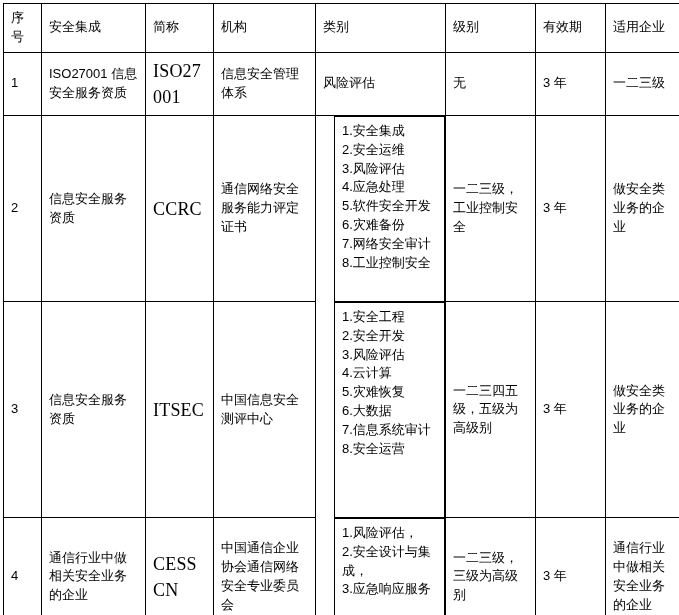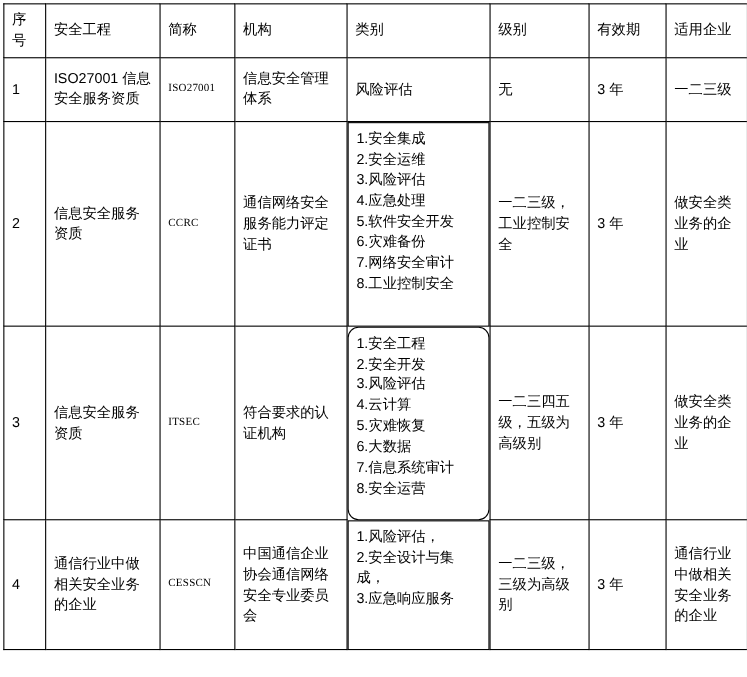--- a/index.html
+++ b/index.html
@@ -54,55 +54,56 @@
   td.idx {
     text-align: center;
     vertical-align: middle;
   }
   td.center-mid {
     vertical-align: middle;
   }
   .cell-lines {
     display: block;
     white-space: pre-line;
+    margin-left: 18px;
   }
   .mono-abbr {
     font-family: "Liberation Serif", "DejaVu Serif", serif;
-    font-size: 10px;
+    font-size: 18px;
     letter-spacing: 0.2px;
   }
   .valid {
     white-space: nowrap;
   }
   
   tr.r-head td { height: 36px; }
   tr.r1 td { height: 58px; }
   tr.r2 td { height: 186px; }
-  tr.r3 td { height: 176px; border-radius: 10px; }
+  tr.r3 td { height: 216px; }
   tr.r4 td { height: 118px; }
 </style>
 </head>
 <body>
 
 <div class="sheet">
   <table class="qual-table">
     <colgroup>
       <col class="c-idx">
       <col class="c-name">
       <col class="c-abbr">
       <col class="c-org">
       <col class="c-cat">
       <col class="c-level">
       <col class="c-valid">
       <col class="c-apply">
     </colgroup>
     <thead>
       <tr class="r-head">
         <td>序号</td>
-        <td>安全工程</td>
+        <td>安全集成</td>
         <td>简称</td>
         <td>机构</td>
         <td>类别</td>
         <td>级别</td>
         <td>有效期</td>
         <td>适用企业</td>
       </tr>
     </thead>
     <tbody>
       <tr class="r1">
@@ -129,21 +130,21 @@
 7.网络安全审计
 8.工业控制安全</td>
         <td class="center-mid">一二三级，工业控制安全</td>
         <td class="center-mid valid">3 年</td>
         <td class="center-mid">做安全类业务的企业</td>
       </tr>
       <tr class="r3">
         <td class="idx">3</td>
         <td>信息安全服务资质</td>
         <td class="mono-abbr">ITSEC</td>
-        <td>符合要求的认证机构</td>
+        <td>中国信息安全测评中心</td>
         <td class="cell-lines">1.安全工程
 2.安全开发
 3.风险评估
 4.云计算
 5.灾难恢复
 6.大数据
 7.信息系统审计
 8.安全运营</td>
         <td class="center-mid">一二三四五级，五级为高级别</td>
         <td class="center-mid valid">3 年</td>

